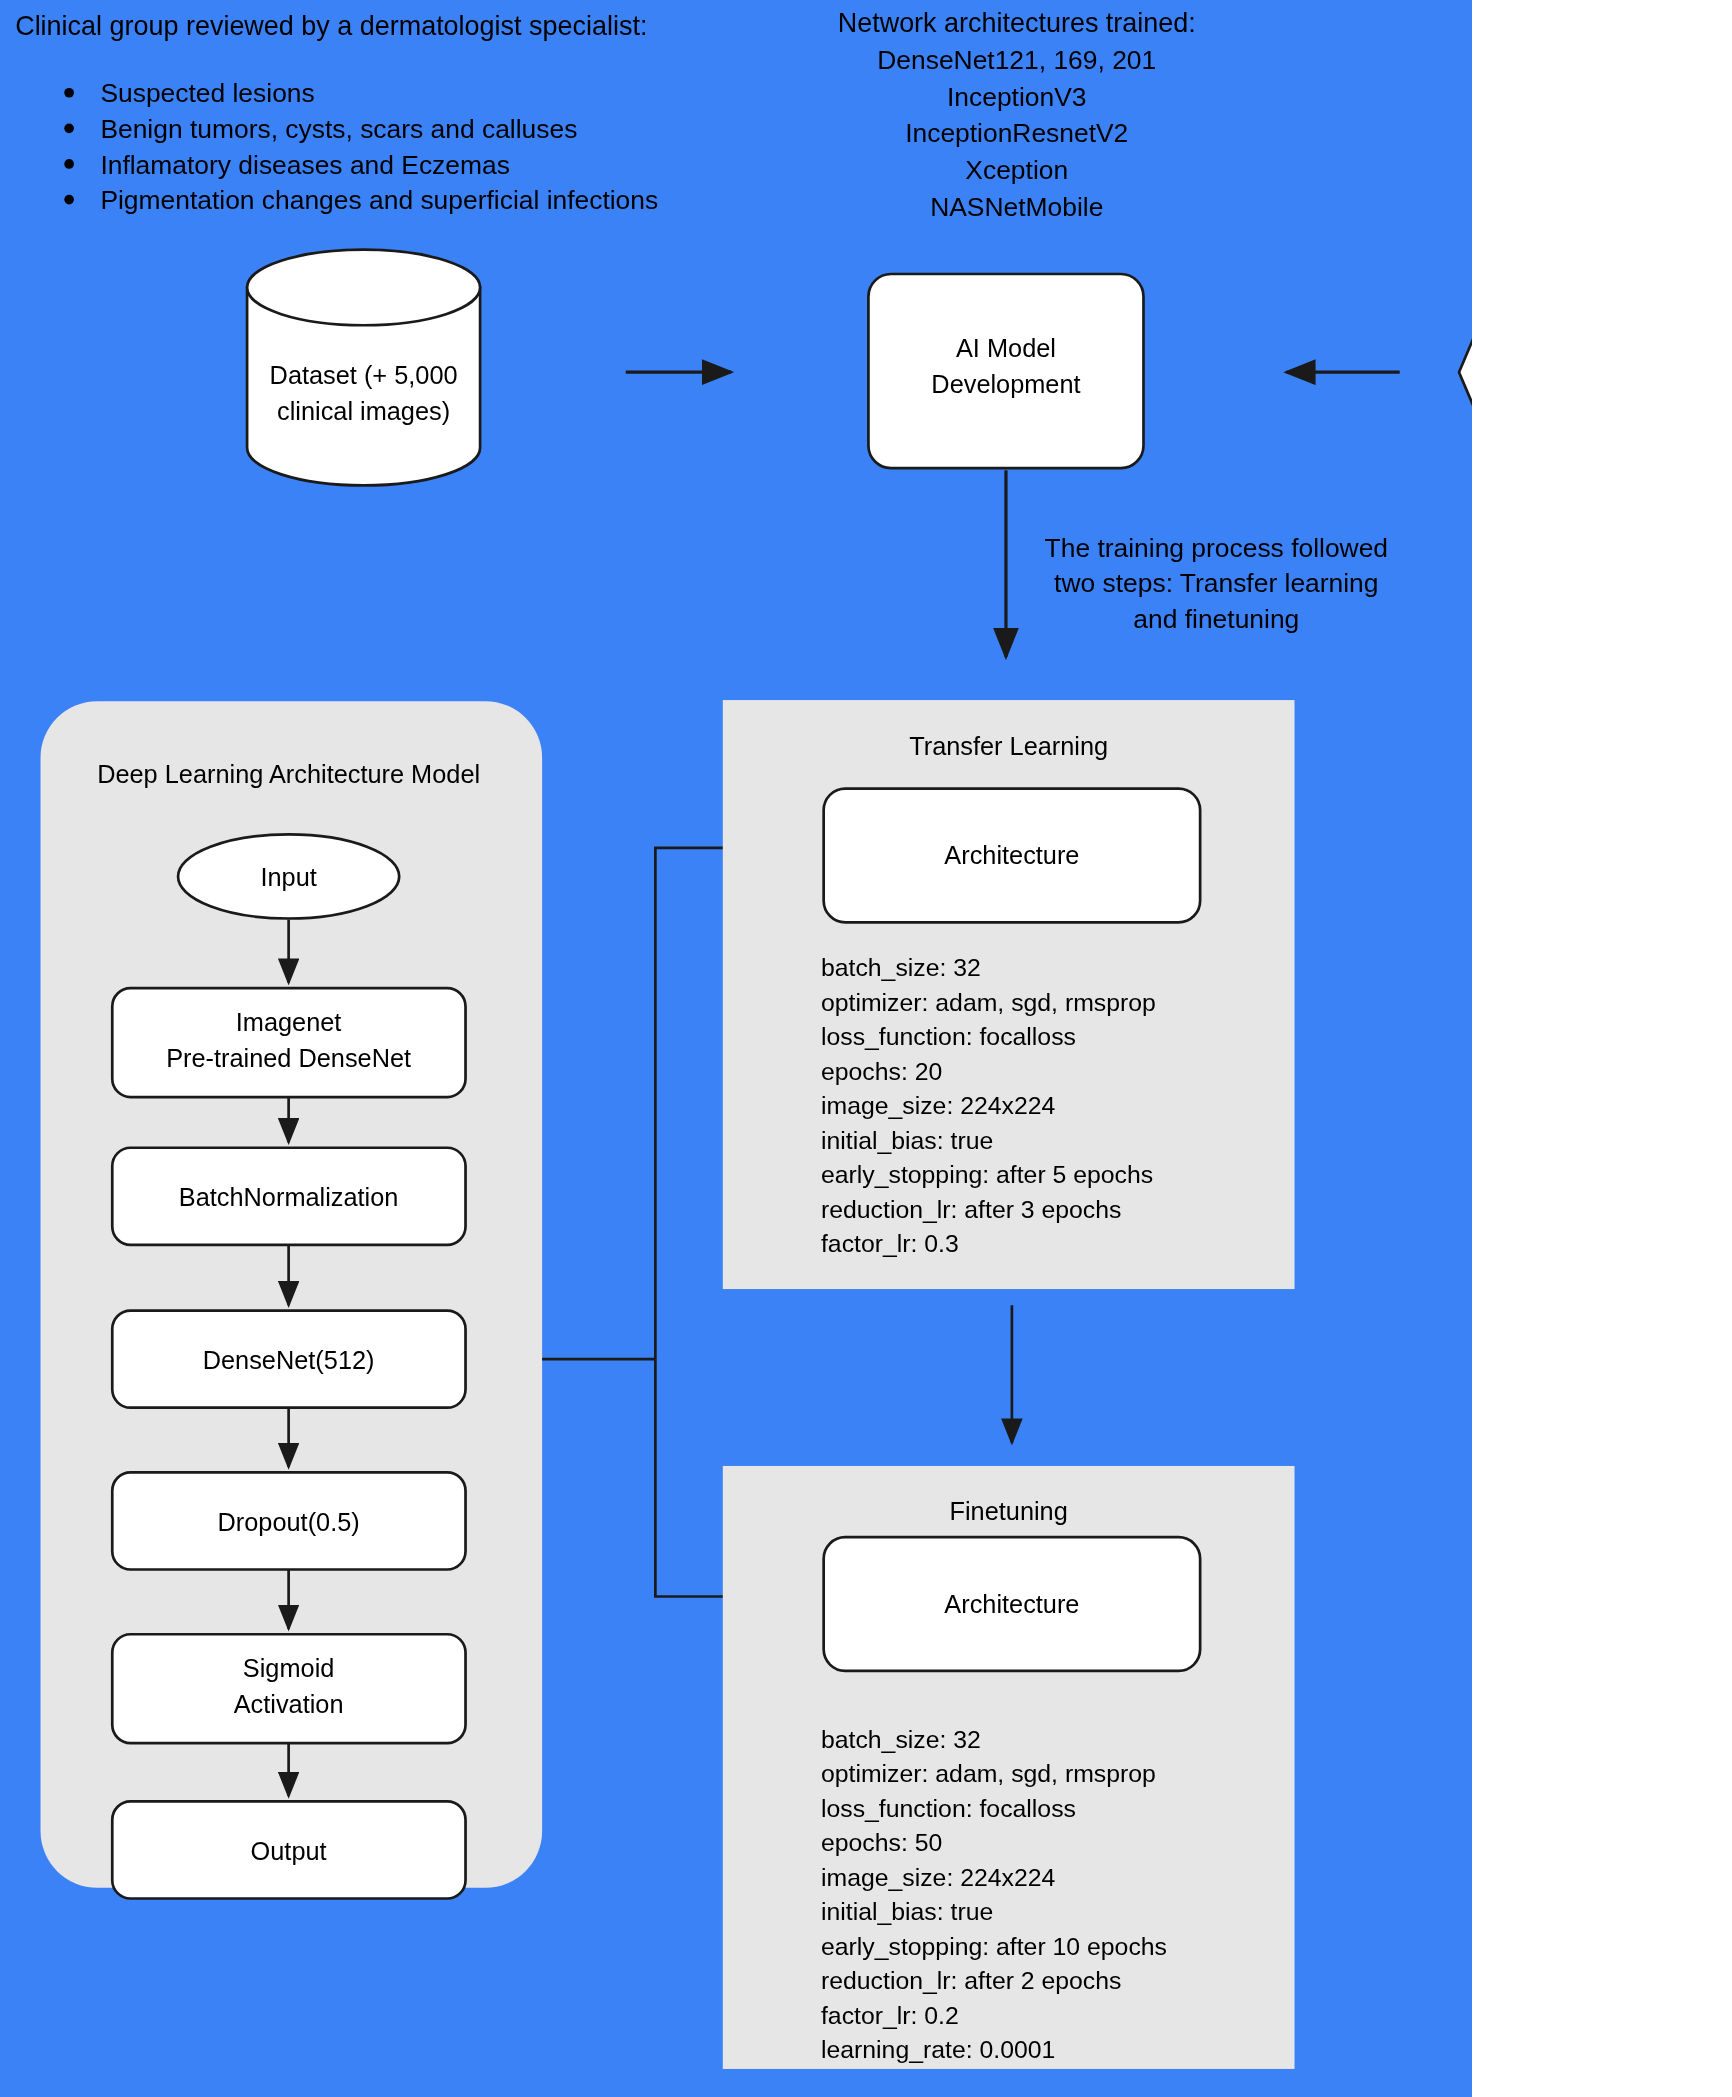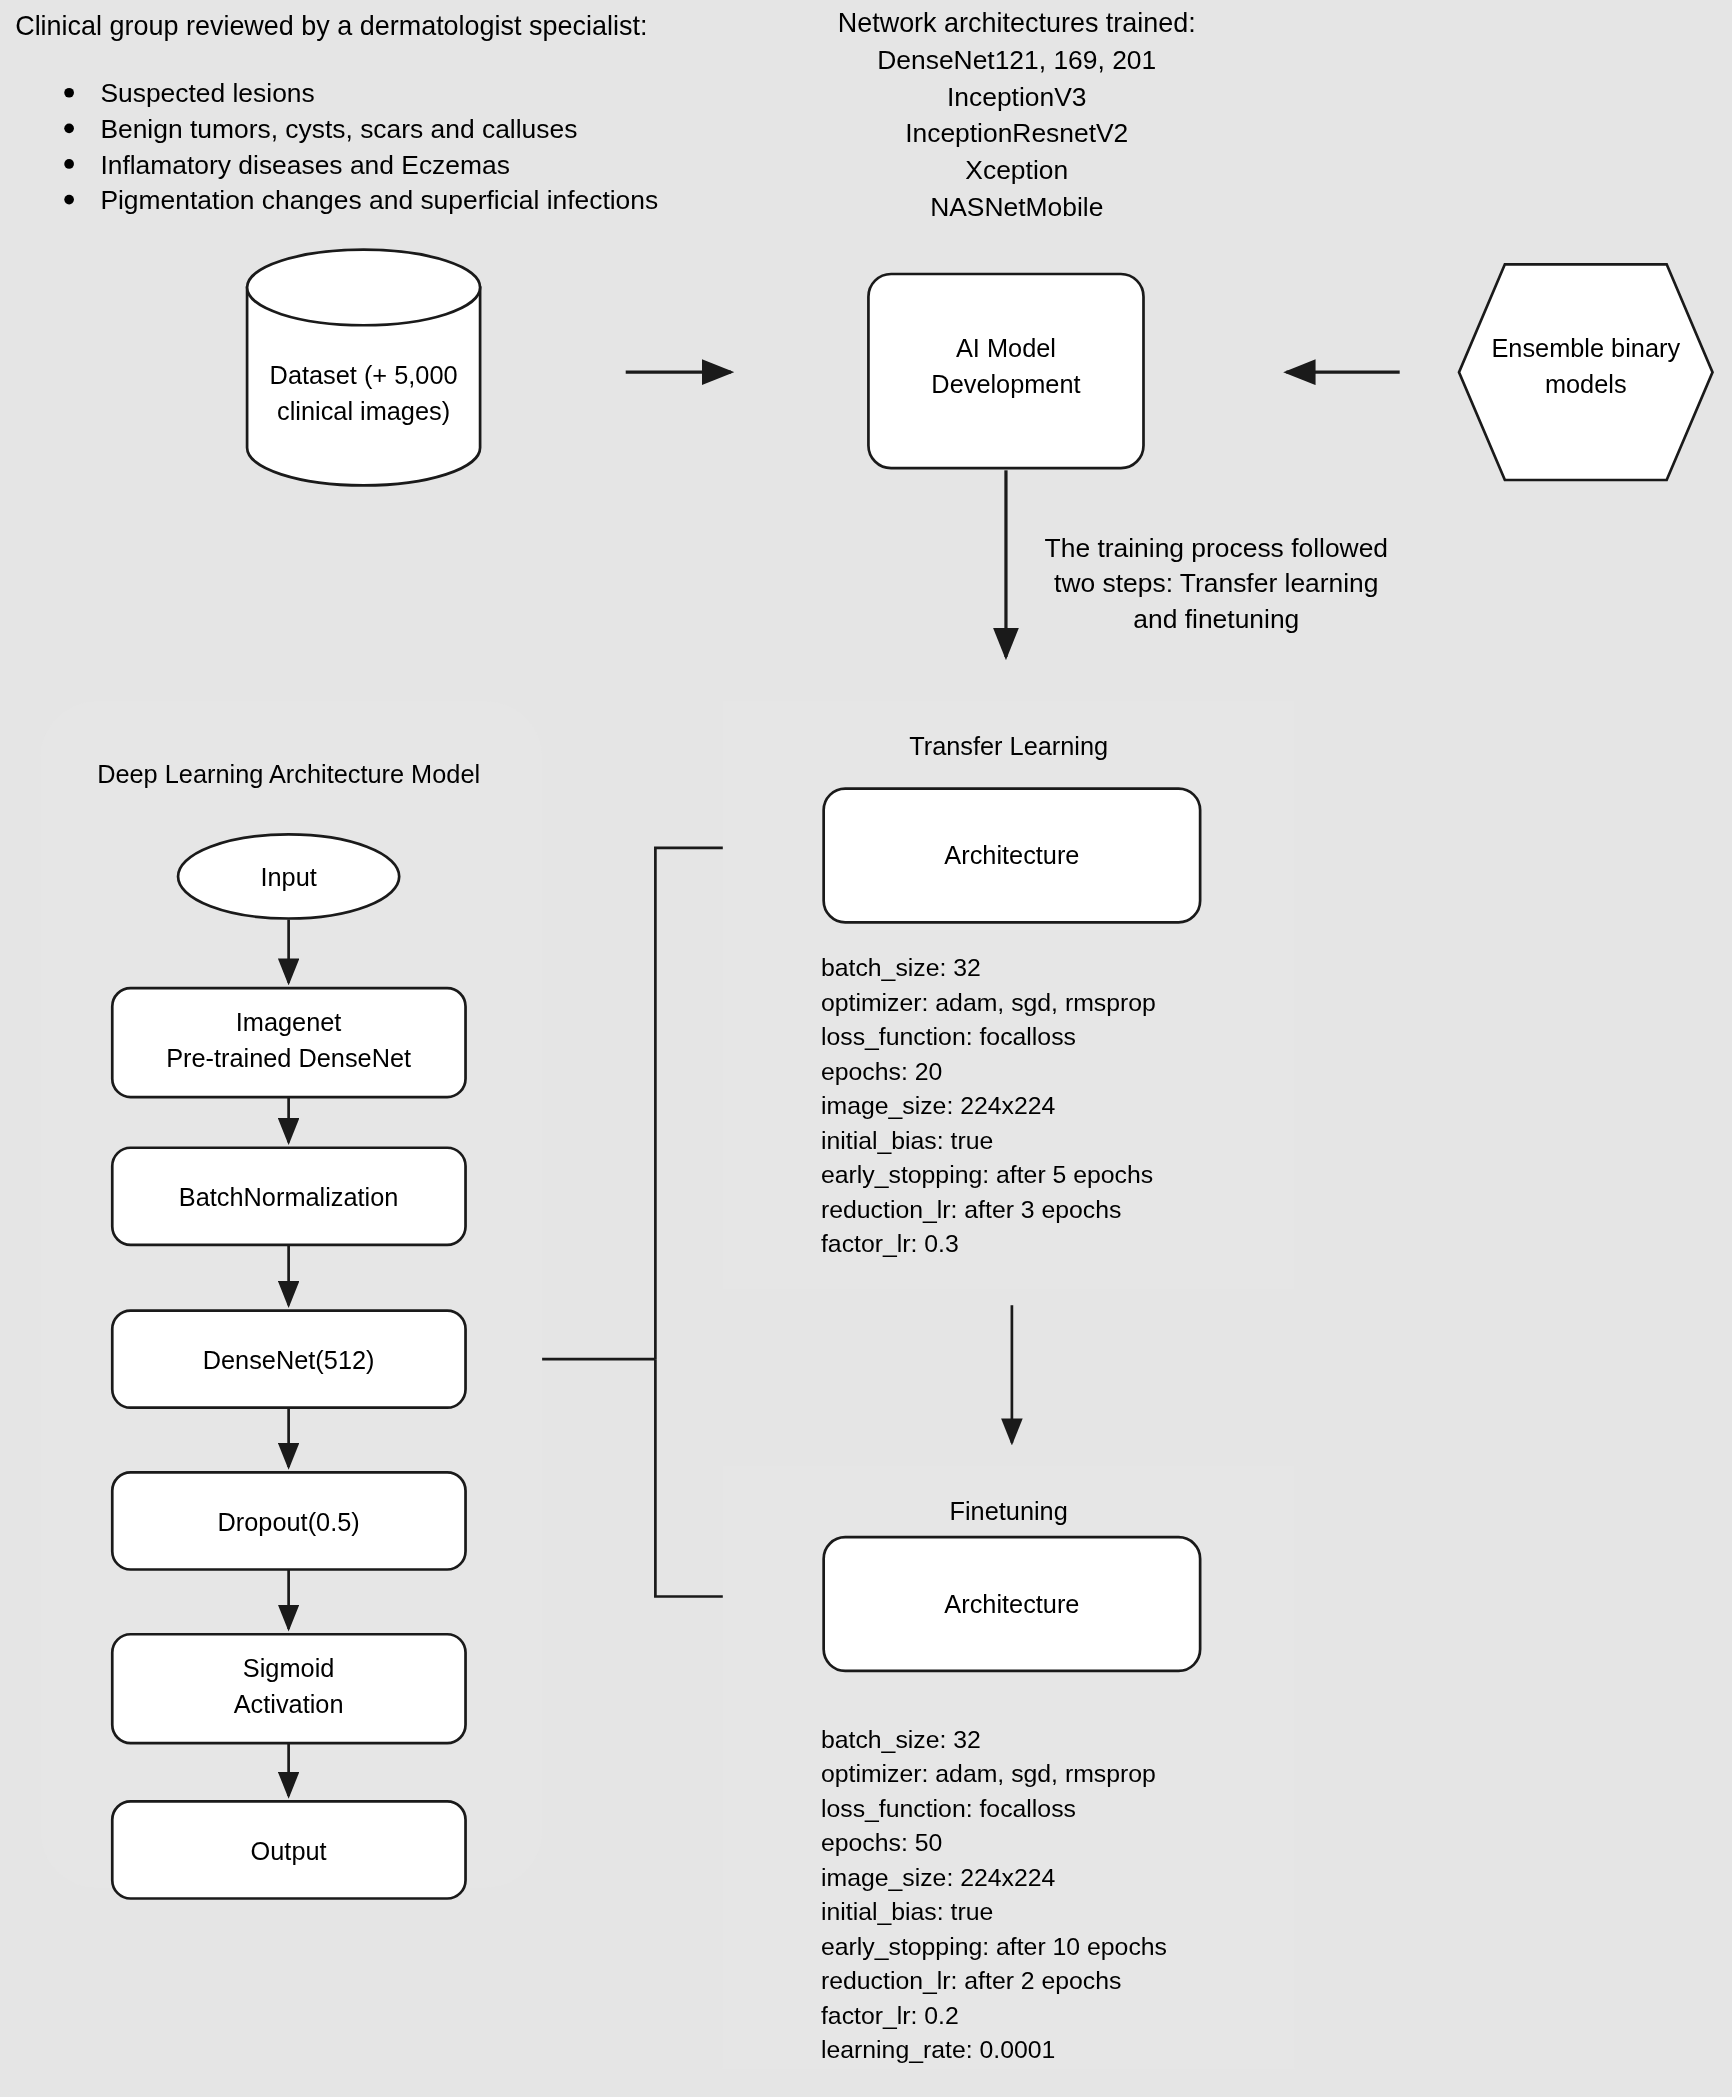--- a/index.html
+++ b/index.html
@@ -6,23 +6,23 @@
     margin: 0;
     padding: 0;
     background: #ffffff;
   }
   body {
     font-family: "Liberation Sans", sans-serif;
     color: #000000;
   }
   #page {
     position: relative;
-    width: 1732px;
+    width: 1472px;
     height: 2097px;
-    background: #e5e5e5;
+    background: #3b82f6;
     overflow: hidden;
   }
   svg.diagram {
     position: absolute;
     top: 0;
     left: 0;
     width: 1732px;
     height: 2097px;
   }
   .shape-stroke {

